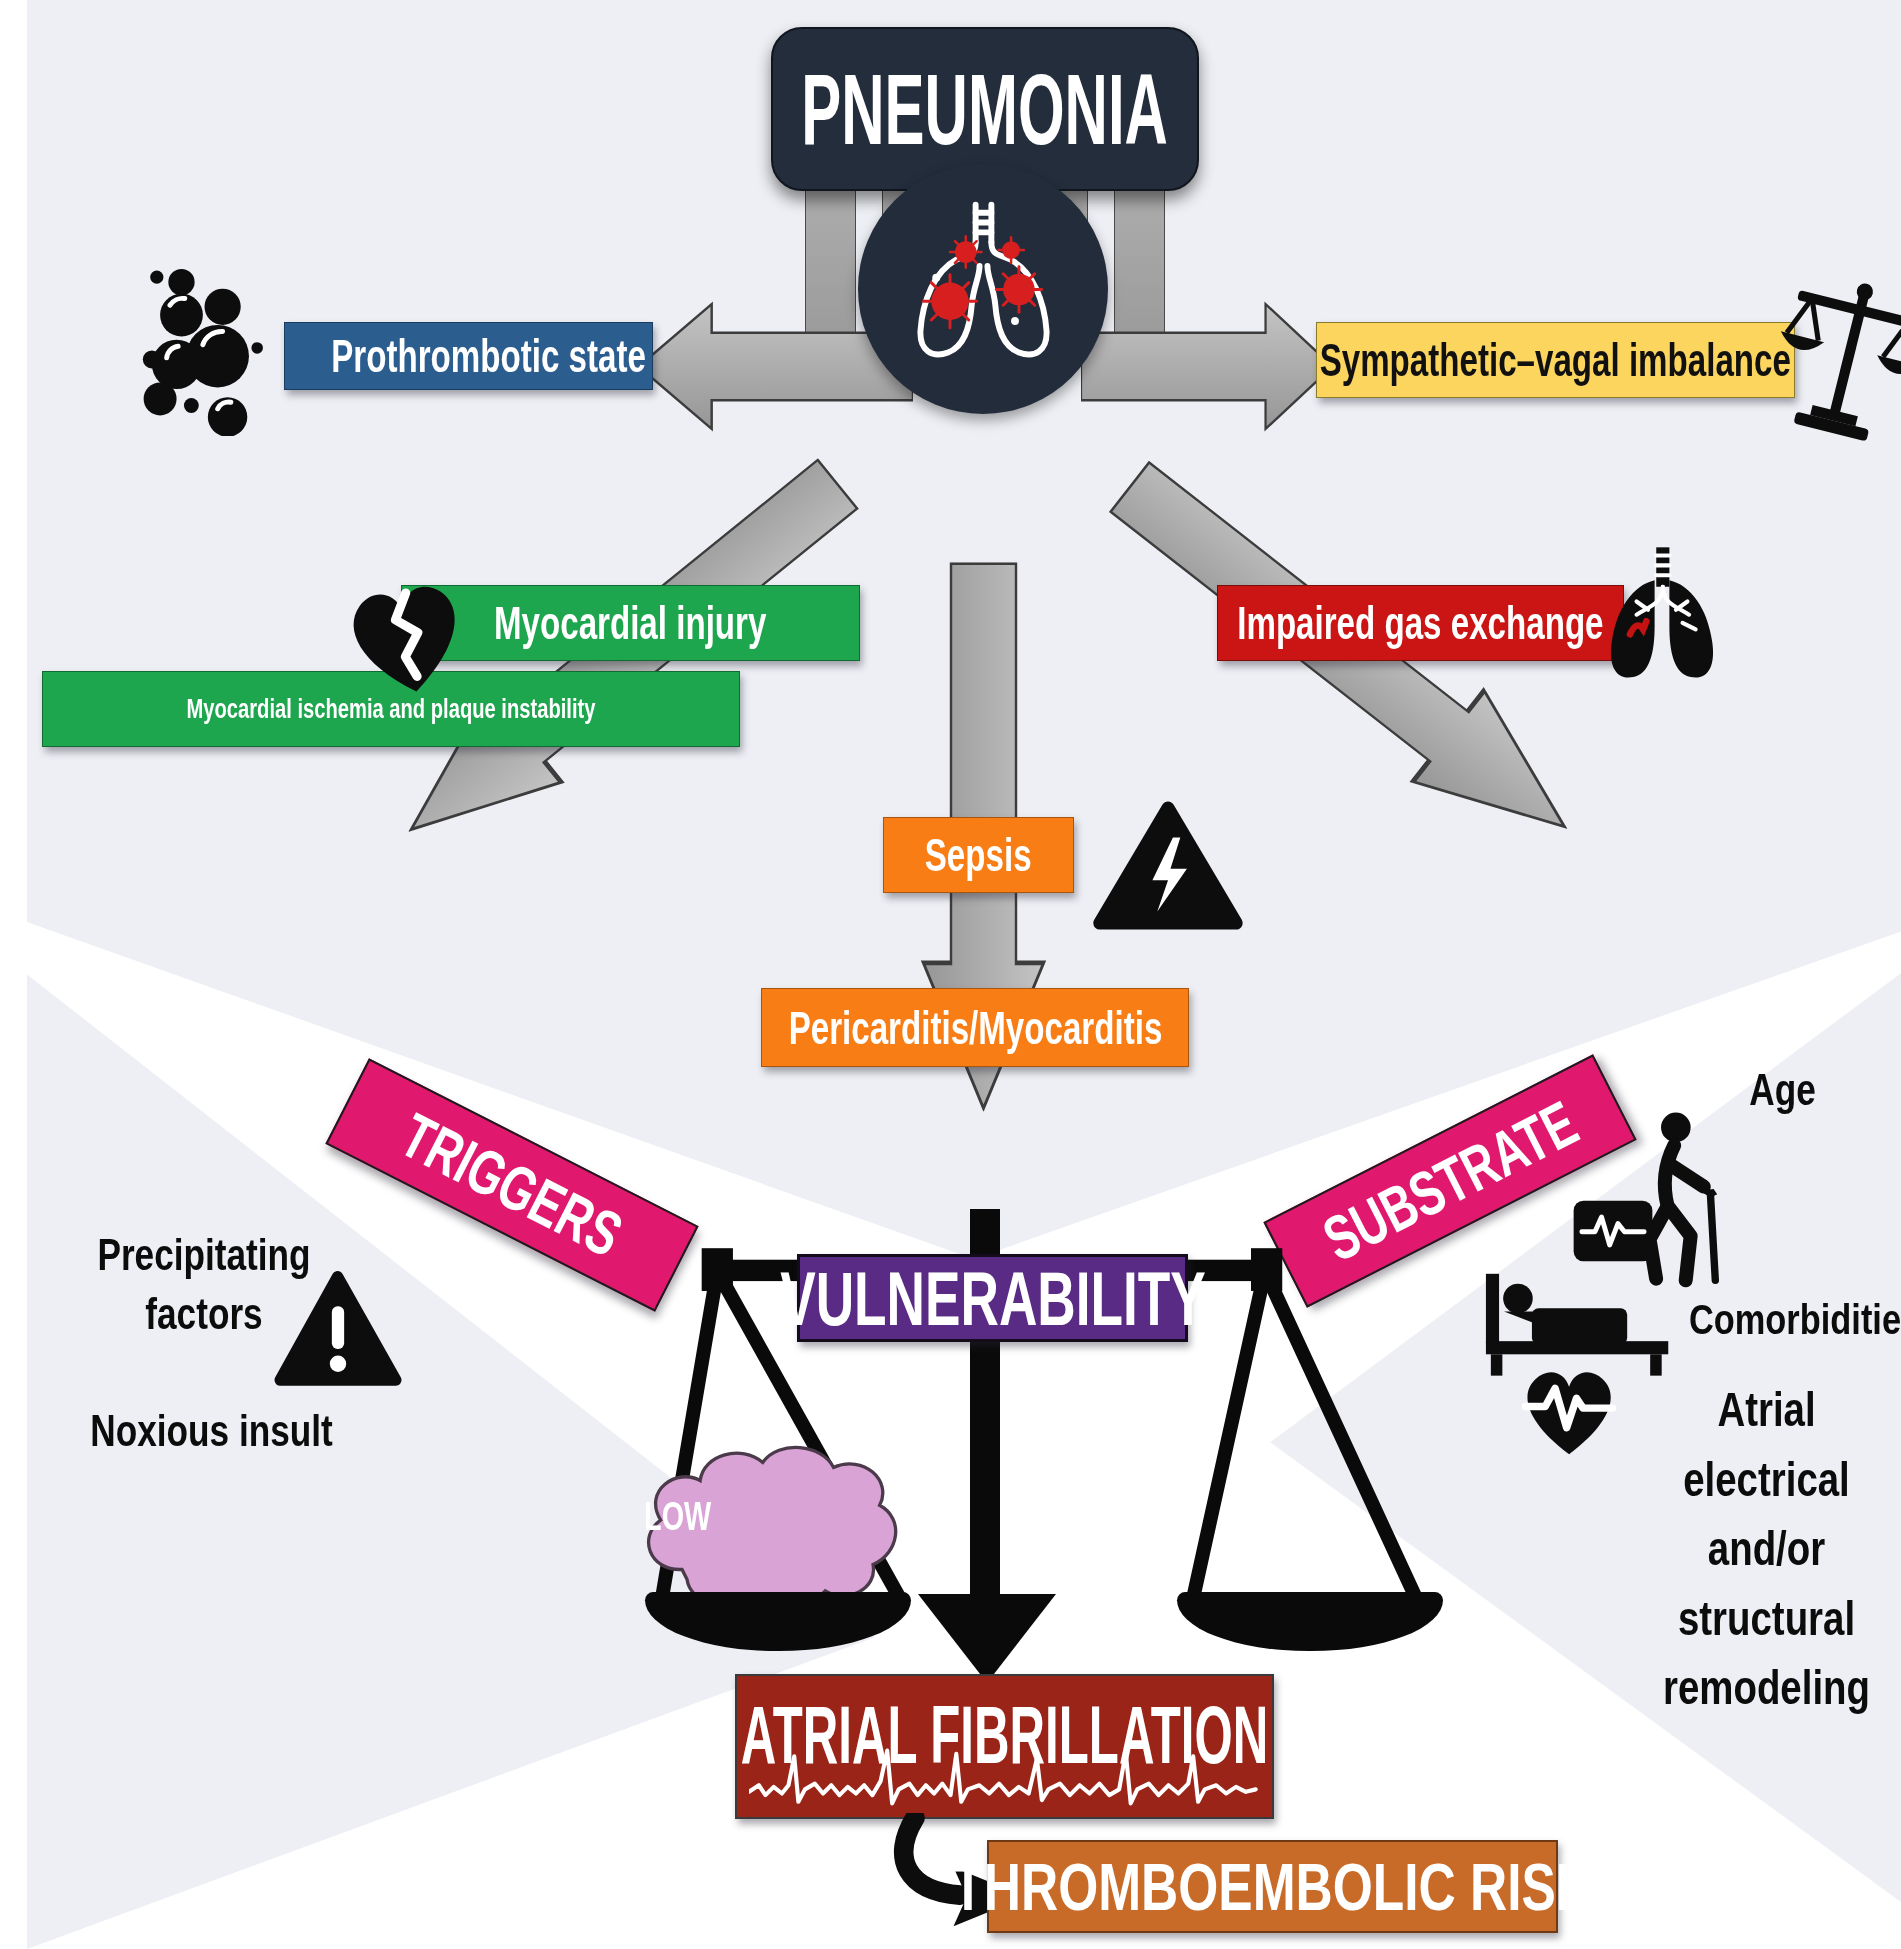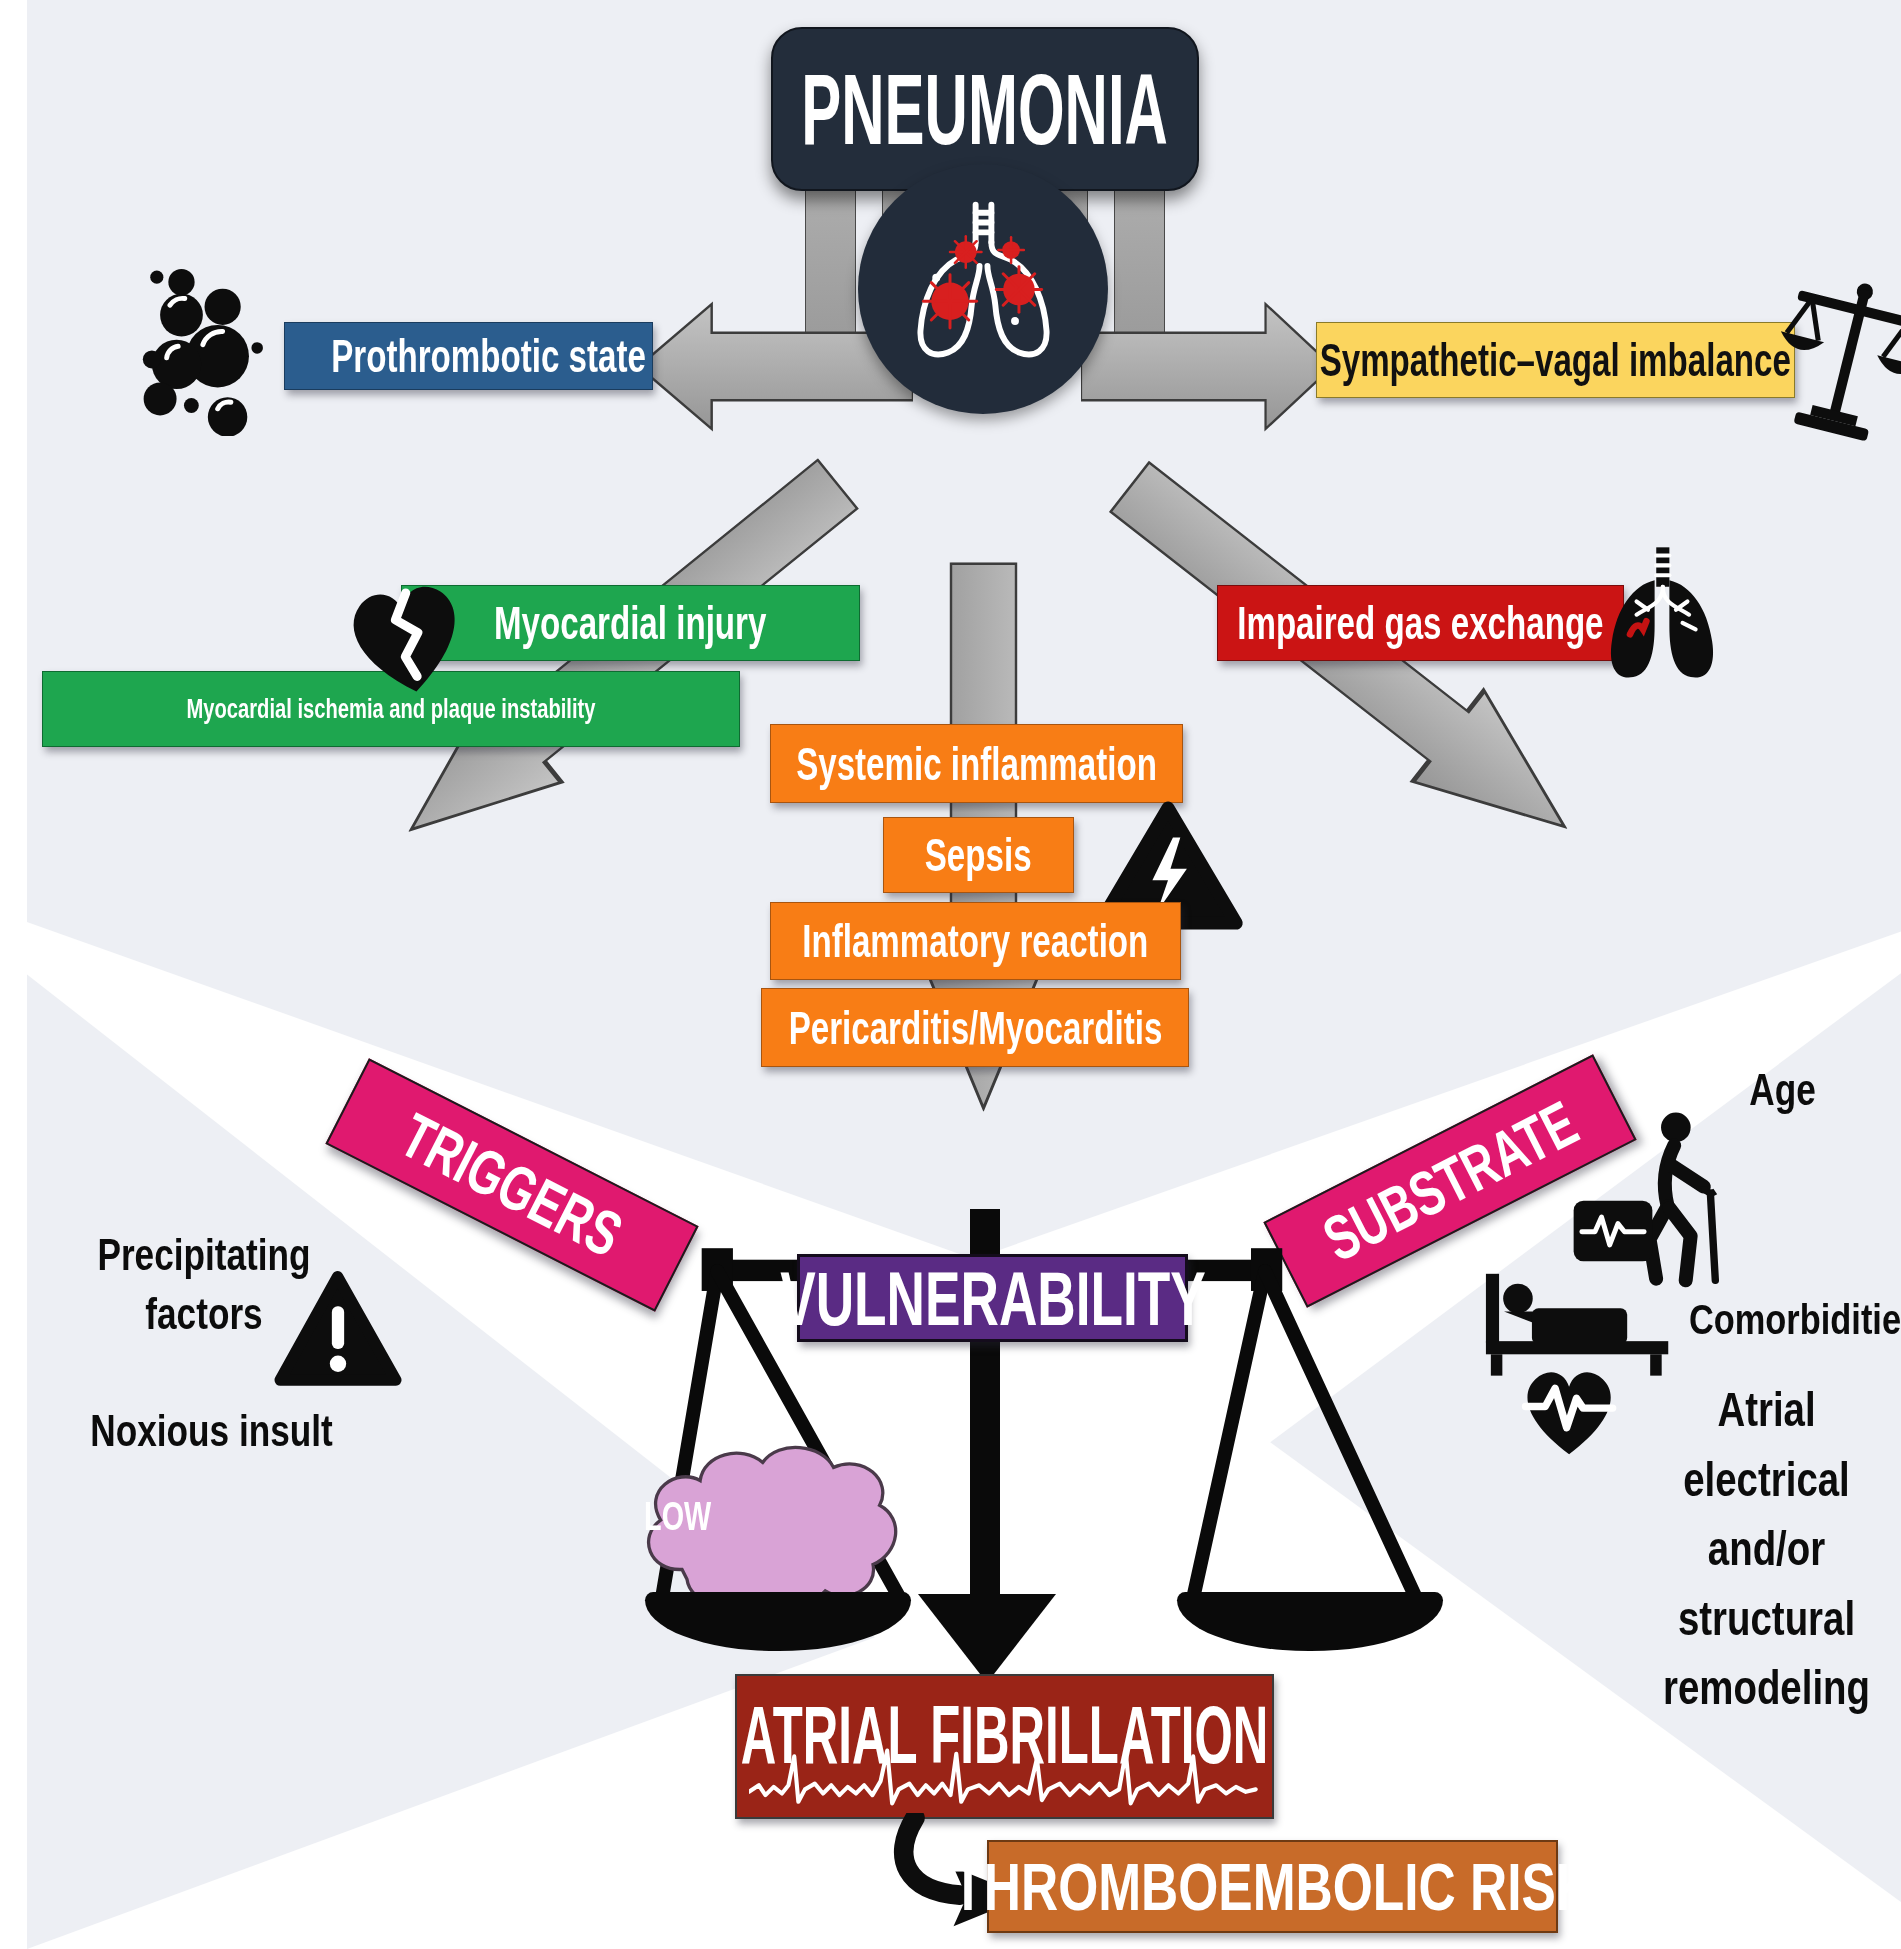--- a/index.html
+++ b/index.html
@@ -220,34 +220,28 @@
         <path d="M96 52 C 96 72 80 76 64 86"></path>
           <path d="M96 52 C 96 72 112 76 128 86"></path>
         <path d="M78 80 L 64 70"></path>
           <path d="M112 80 L 126 70"></path>
           <path d="M120 96 L 136 104"></path>
       </g>
       <path d="M56 110 q 8 -18 16 -6 l 4 -10" fill="none" stroke="#c41212" stroke-width="8" stroke-linecap="round"></path>
     </svg>
   </div>
 
-  <div class="lbl orange" style="left:743px;top:724px;width:411px;height:77px">
-    <span class="cx">Systemic inflammation</span>
-  </div>
   <div class="lbl orange" style="left:856px;top:817px;width:189px;height:74px">
     <span class="cx">Sepsis</span>
   </div>
   <div class="abs icon" style="left:1063px;top:798px;width:156px;height:140px">
     <svg viewBox="0 0 190 170">
       <path d="M95 12 L178 152 L12 152 Z" fill="#0d0d0d" stroke="#0d0d0d" stroke-width="16" stroke-linejoin="round"></path>
       <polygon points="101,48 76,100 95,100 82,138 118,86 98,86 110,48" fill="#fff"></polygon>
     </svg>
-  </div>
-  <div class="lbl orange" style="left:743px;top:902px;width:409px;height:76px">
-    <span class="cx">Inflammatory reaction</span>
   </div>
   <div class="lbl orange" style="left:734px;top:988px;width:426px;height:77px">
     <span class="cx">Pericarditis/Myocarditis</span>
   </div>
 
   <div class="abs banner" style="left:300px;top:1137px;width:366px;height:92px;transform:rotate(27deg)">
     <span class="cx">TRIGGERS</span>
   </div>
   <div class="blacktext" style="left:25px;top:1225px;width:304px;font-size:44px;line-height:1.35">
     <span class="cx cx80" style="white-space:normal">Precipitating factors</span>

